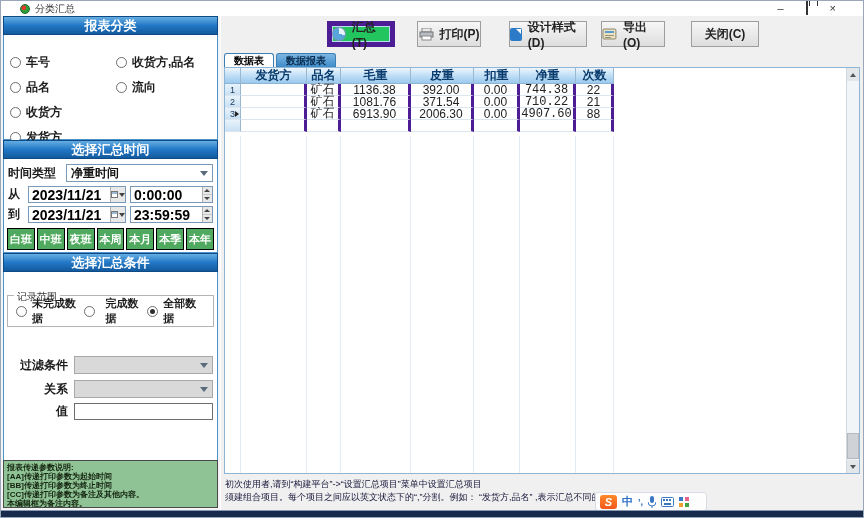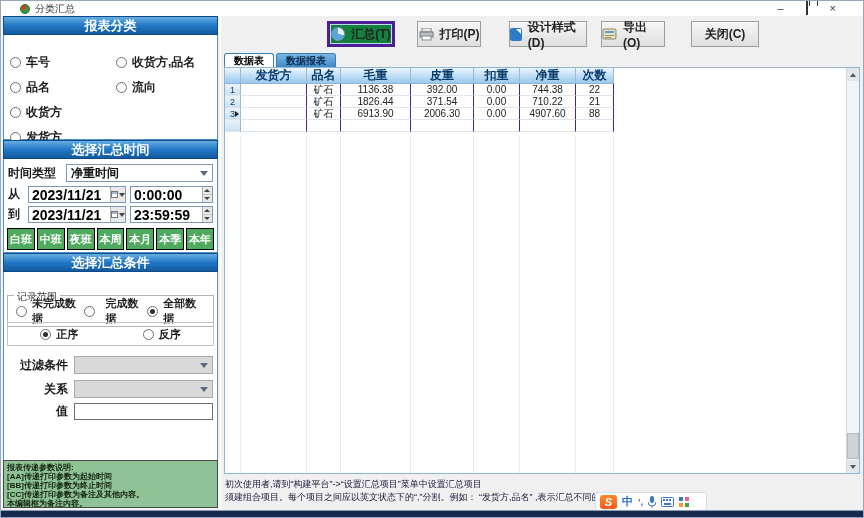--- a/index.html
+++ b/index.html
@@ -61,48 +61,48 @@
   .groupbox > .gb-label { position:absolute; top:-6px; left:6px; background:#fff; padding:0 3px;
     font-size:10px; color:#333; }
   .note-box { position:absolute; left:2px; right:2px; bottom:9px; height:48px;
     background:#8fc295; border:1px solid #4a4a4a; padding:2px 3px;
     font-size:8px; line-height:9px; font-weight:bold; color:#14240f; overflow:hidden; }
   
   .right-area { position:absolute; top:15px; left:220px; right:0; bottom:0; background:#f0f0f0; }
   .tbtn { position:absolute; top:5px; height:26px; display:flex; align-items:center; justify-content:center;
     gap:6px; background:linear-gradient(180deg,#f6f6f6,#dedede); border:1px solid #9e9e9e;
     font-size:12px; font-weight:bold; color:#222; }
-  .tbtn.focused { background:#15803d; border:3px solid #4c1d95; box-shadow:0 0 0 1px #bcd9f2 inset; }
+  .tbtn.focused { background:#22c55e; border:5px solid #4c1d95; box-shadow:0 0 0 1px #bcd9f2 inset; }
   .icon-pie { width:14px; height:14px; border-radius:50%; border:1px solid #7a9ab8;
     background:conic-gradient(#e8f2fa 0 100deg,#58a5dc 100deg 360deg); }
   .icon-design { width:13px; height:13px; background:#2b7bc9; border-radius:2px; position:relative; }
   .icon-design::after { content:""; position:absolute; right:1px; top:1px; width:0; height:0;
     border-left:5px solid transparent; border-bottom:5px solid transparent; border-top:5px solid #fff; }
   
   .tabstrip { position:absolute; top:37px; left:3px; right:3px; height:14px; display:flex; align-items:flex-end; }
   .tab { height:14px; padding:0 9px; font-size:10px; font-weight:bold; line-height:14px;
     border:1px solid #3c7fb5; border-bottom:none; border-radius:3px 3px 0 0; margin-right:2px;
     background:linear-gradient(180deg,#7db6e3,#3f8cc9); color:#0a2c50; }
   .tab.active { background:#fff; color:#000; position:relative; z-index:2; }
   
   .table-wrap { position:absolute; top:51px; left:3px; right:3px; bottom:43px; background:#fff;
     border:1px solid #8eb4d6; overflow:hidden; }
   .trow { display:flex; }
   .th { height:16px; background:linear-gradient(180deg,#eef6fd 0%,#bcdcf5 55%,#9ccaed 100%);
     border-right:1px solid #9ab8d0; border-bottom:1px solid #8eb4d6; color:#083a6b;
     font-size:12px; font-weight:bold; display:flex; align-items:center; justify-content:center; }
-  .td { height:12px; border-right:1px solid #4c1d95; border-bottom:1px solid #dde6ee;
-    font-size:10px; color:#222; display:flex; align-items:center; justify-content:center;
+  .td { height:12px; border-right:3px solid #4c1d95; border-bottom:1px solid #dde6ee;
+    font-size:12px; color:#222; display:flex; align-items:center; justify-content:center;
     font-family:"Liberation Sans","DejaVu Sans",sans-serif; }
   .numcell { background:linear-gradient(180deg,#e9f3fb,#c9e1f4); border-right:1px solid #9ab8d0;
     font-size:9px; color:#1a3a5c; position:relative; }
   .rowmark { position:absolute; right:1px; width:0; height:0; border-top:3px solid transparent;
     border-bottom:3px solid transparent; border-left:4px solid #222; }
   .c0{width:16px;} .c1{width:66px;} .c2{width:34px;} .c3{width:70px;}
-  .c4{width:63px;} .c5{width:46px;} .c6{width:56px;} .c7{width:38px;}
+  .c4{width:63px;} .c5{width:46px;} .c6{width:56px;font-family:Liberation Mono, monospace;} .c7{width:38px;}
   .grid-ext { position:absolute; left:0; top:68px; bottom:0; display:flex; }
   .grid-ext div { border-right:1px solid #e4ebf2; height:100%; }
   
   .vscroll { position:absolute; top:0; right:0; bottom:0; width:13px; background:#f2f5f8;
     border-left:1px solid #d0d8e0; }
   .sb-btn { position:absolute; left:0; width:12px; height:13px; background:#e4e7ea;
     display:flex; align-items:center; justify-content:center; }
   .sb-up { top:0; } .sb-dn { bottom:0; }
   .sb-thumb { position:absolute; left:0; width:12px; height:26px; bottom:14px; background:#cfd3d8;
     border:1px solid #b4bac0; }
@@ -248,30 +248,20 @@
         <div class="radio-item" style="font-size:11px;gap:10px;">
           <span class="radio"></span>
           <span>完成数据</span>
         </div>
         <div class="radio-item" style="font-size:11px;">
           <span class="radio checked"></span>
           <span>全部数据</span>
         </div>
       </div>
     </div>
-    <div style="position:absolute; left:3px; right:3px; top:50px; height:24px; border:1px solid #c2c2c2; display:flex; align-items:center; justify-content:space-around;">
-      <div class="radio-item" style="font-size:11px;">
-        <span class="radio checked"></span>
-        <span>正序</span>
-      </div>
-      <div class="radio-item" style="font-size:11px;">
-        <span class="radio"></span>
-        <span>反序</span>
-      </div>
-    </div>
     <div class="flexrow" style="position:absolute; left:4px; right:4px; top:84px;">
       <span class="lbl" style="width:66px; text-align:right; padding-right:6px;">过滤条件</span>
       <div class="combo disabled" style="flex:1;">
         <span></span>
         <span class="arrow-down"></span>
       </div>
     </div>
     <div class="flexrow" style="position:absolute; left:4px; right:4px; top:108px;">
       <span class="lbl" style="width:66px; text-align:right; padding-right:6px;">关系</span>
       <div class="combo disabled" style="flex:1;">
@@ -351,21 +341,21 @@
       <div class="td c3">1136.38</div>
       <div class="td c4">392.00</div>
       <div class="td c5">0.00</div>
       <div class="td c6">744.38</div>
       <div class="td c7">22</div>
     </div>
     <div class="trow">
       <div class="td c0 numcell">2</div>
       <div class="td c1"></div>
       <div class="td c2">矿石</div>
-      <div class="td c3">1826.44</div>
+      <div class="td c3">1081.76</div>
       <div class="td c4">371.54</div>
       <div class="td c5">0.00</div>
       <div class="td c6">710.22</div>
       <div class="td c7">21</div>
     </div>
     <div class="trow">
       <div class="td c0 numcell">
           <span>3</span>
           <span class="rowmark"></span>
         </div>

